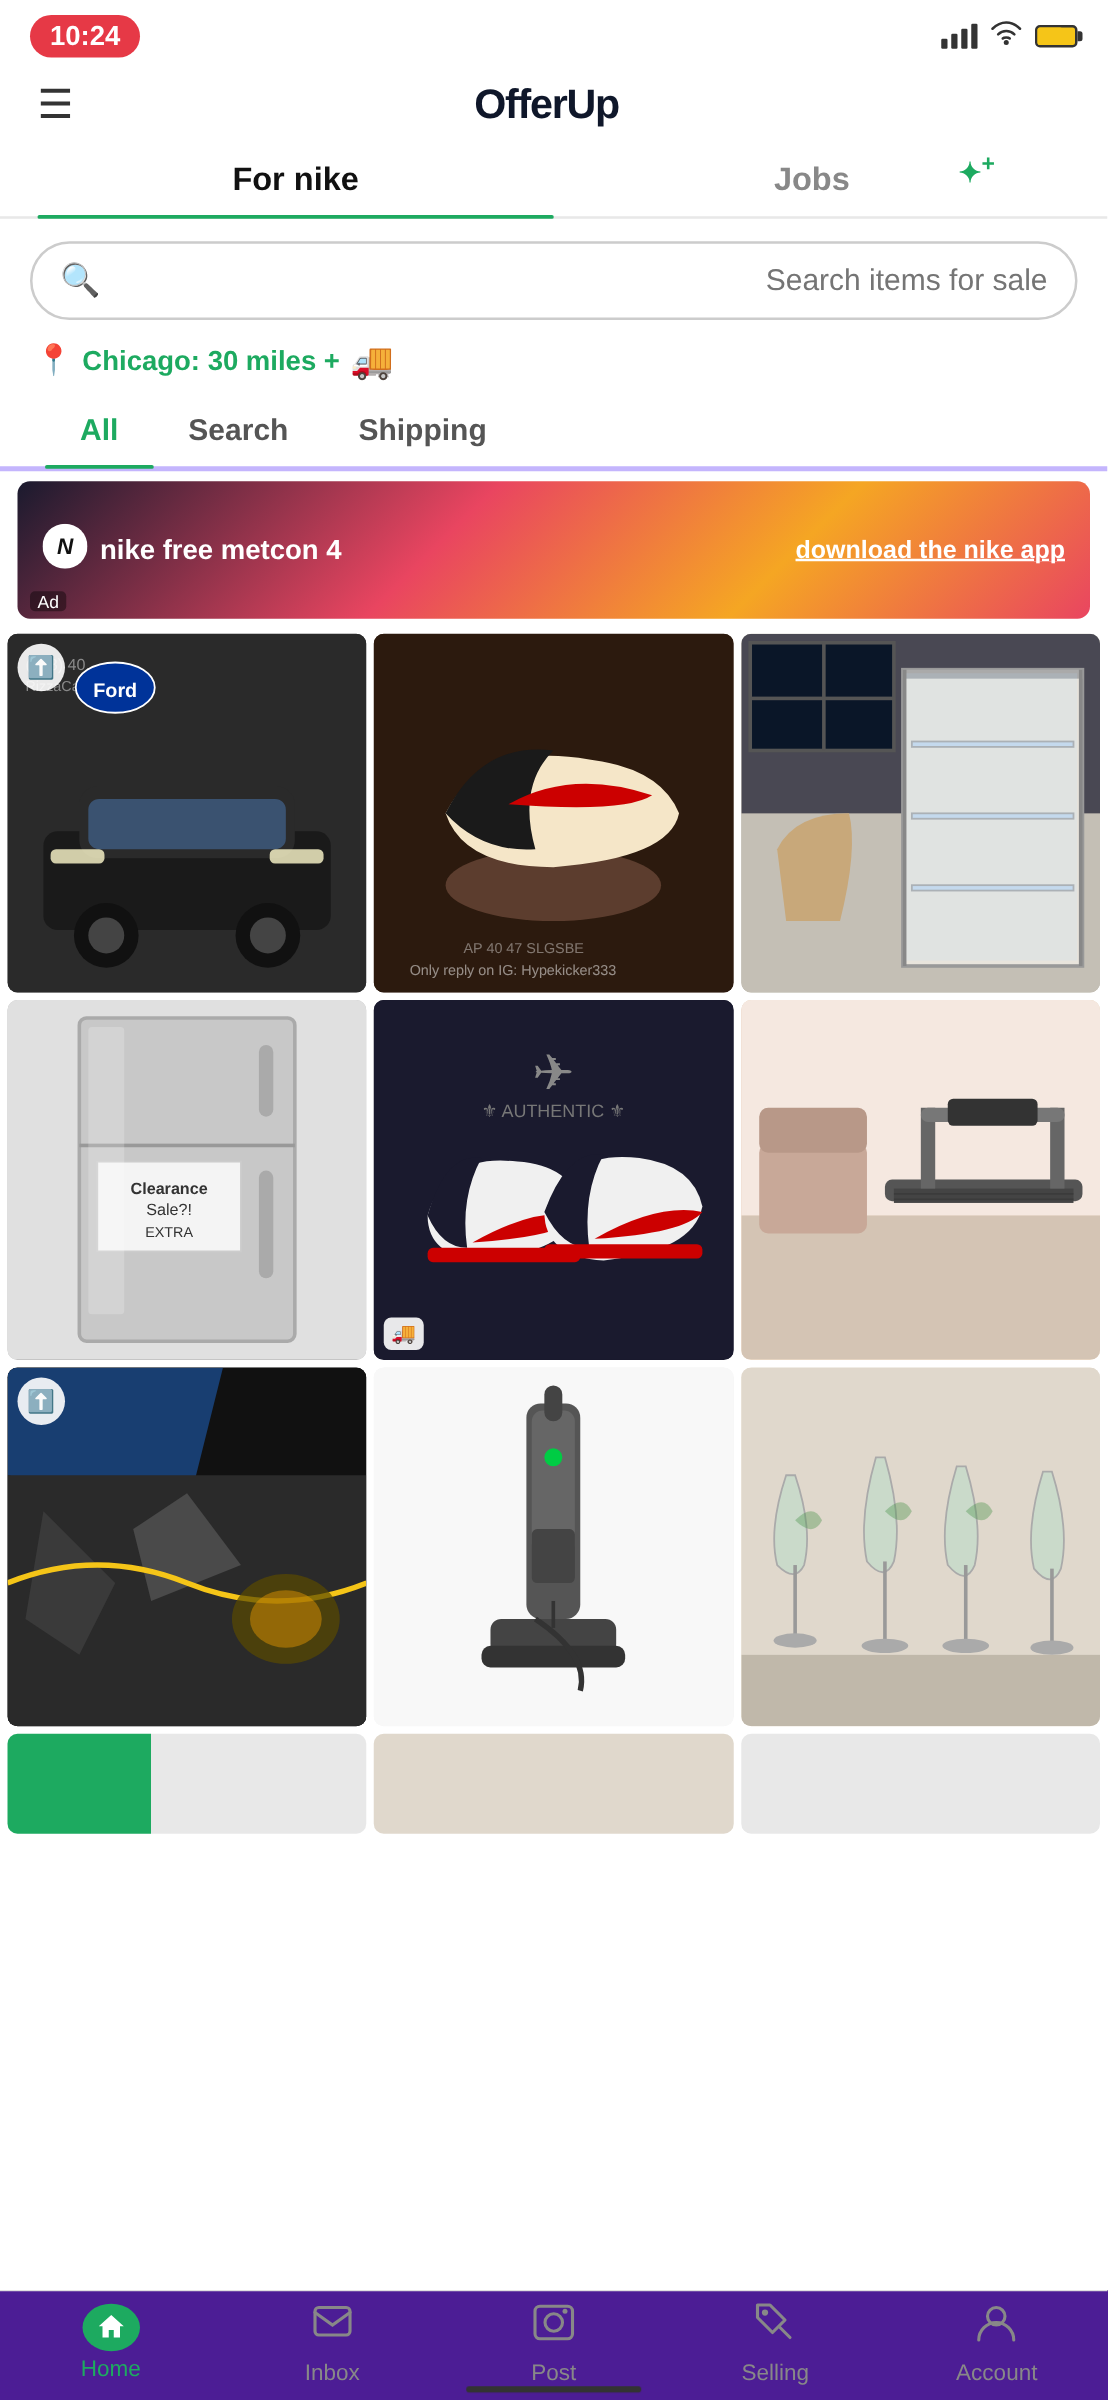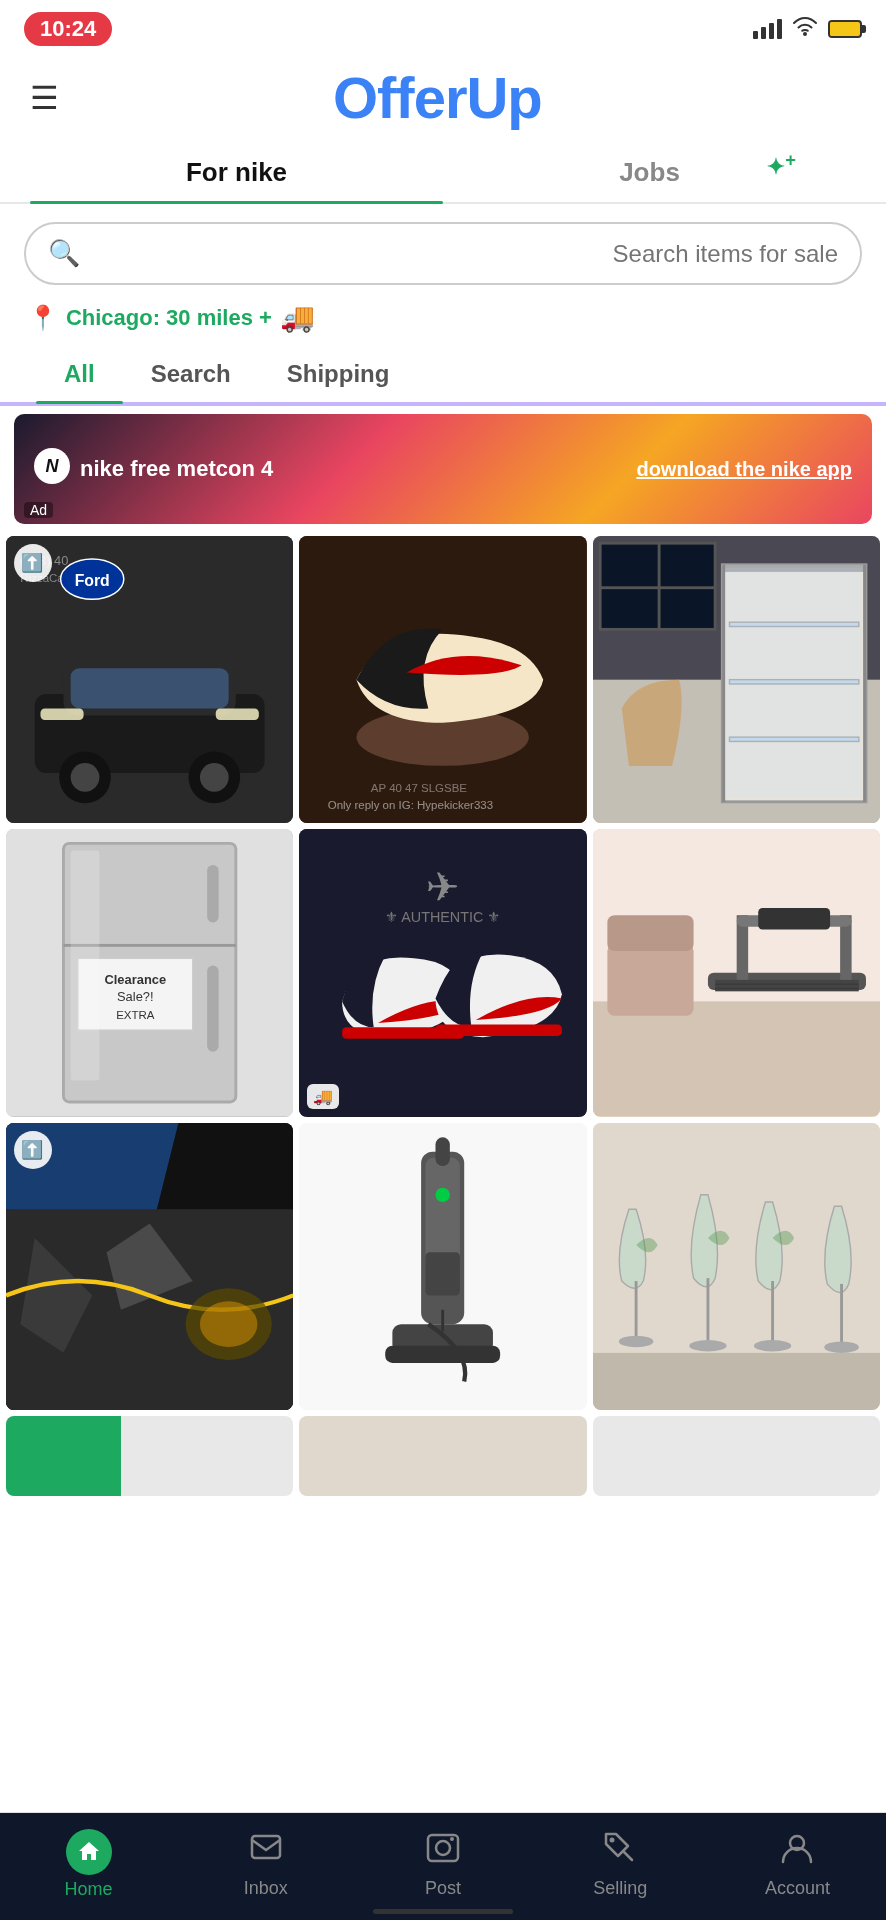--- a/index.html
+++ b/index.html
@@ -77,23 +77,23 @@
     }
 
     
     .header {
       display: flex;
       justify-content: space-between;
       align-items: center;
       padding: 10px 30px;
     }
     .logo {
-      font-size: 58px;
+      font-size: 33px;
       font-weight: 800;
-      color: #3b82f6;
+      color: #0f172a;
       letter-spacing: -1px;
     }
 
     
     .main-tabs {
       display: flex;
       padding: 0 30px;
       border-bottom: 2px solid #e8e8e8;
       margin-top: 4px;
     }
@@ -289,24 +289,24 @@
       width: 100%;
       height: 100%;
     }
 
     
     .bottom-nav {
       position: fixed;
       bottom: 0;
       left: 0;
       width: 886px;
-      background: #0f172a;
+      background: #4c1d95;
       border-top: 1px solid #e0e0e0;
       display: flex;
-      height: 108px;
+      height: 88px;
       padding-bottom: 14px;
       margin-top: 15px;
     }
     .nav-item {
       flex: 1;
       display: flex;
       flex-direction: column;
       align-items: center;
       justify-content: center;
       gap: 4px;

